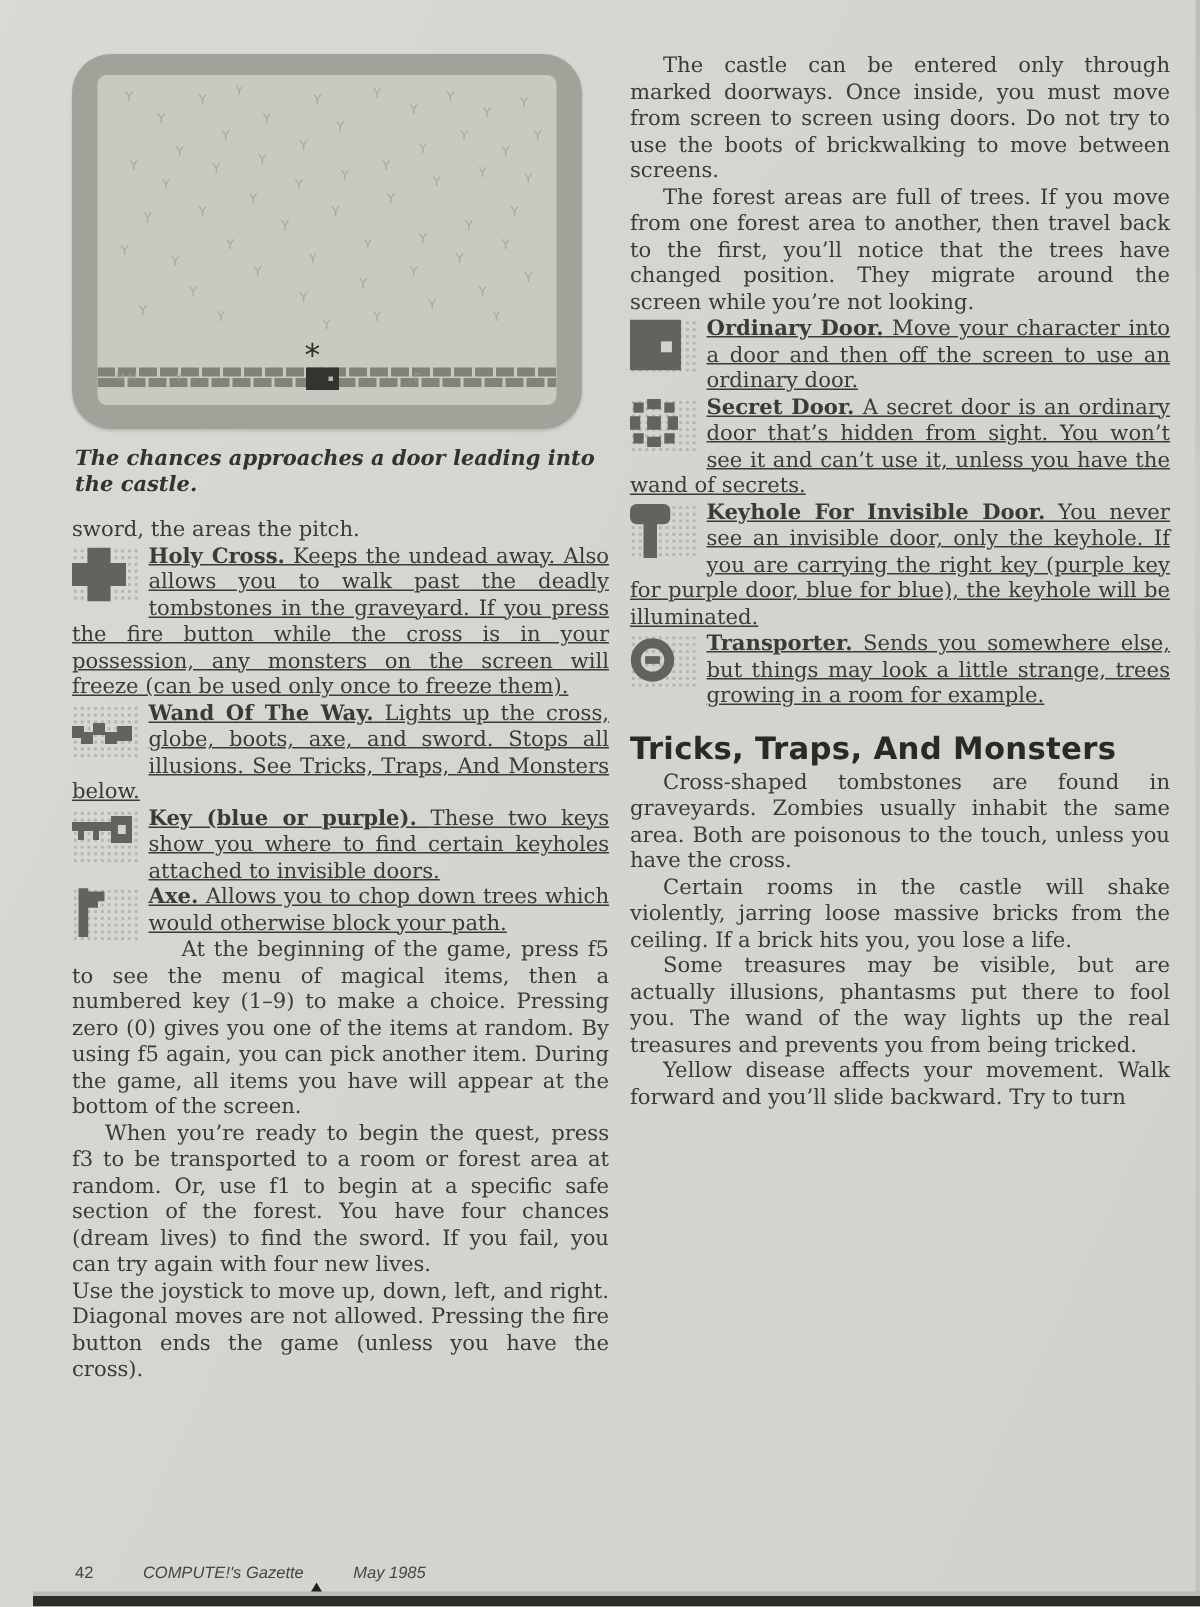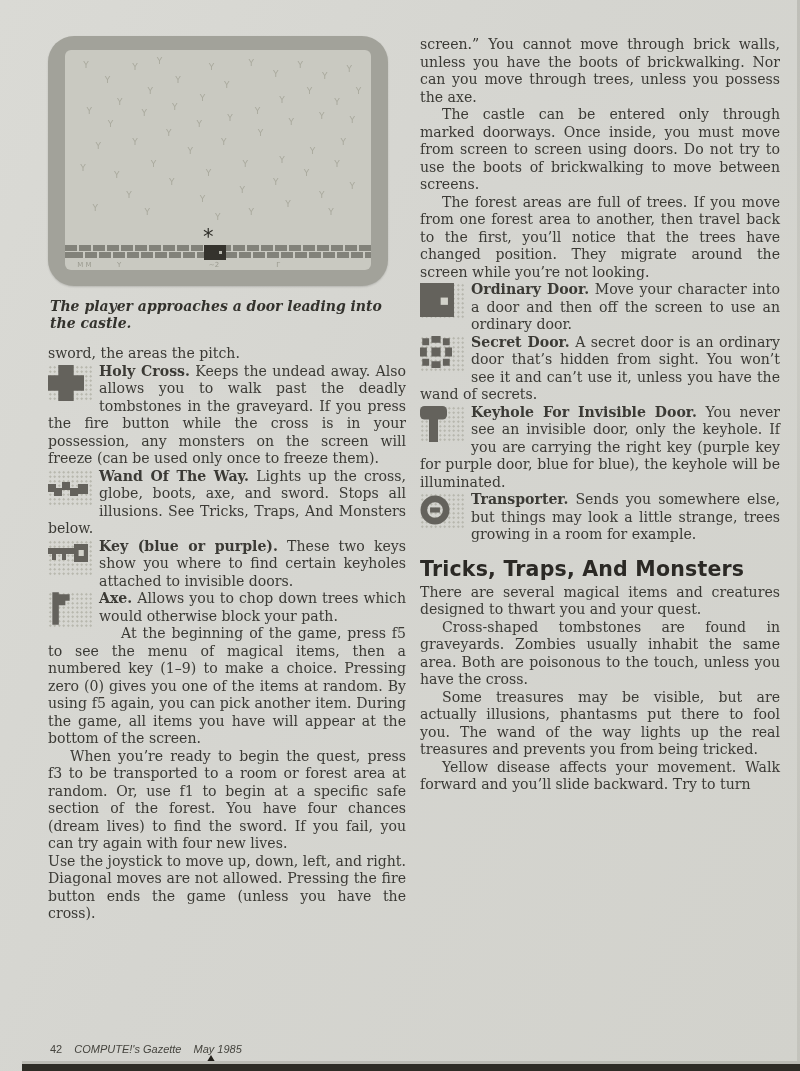--- a/index.html
+++ b/index.html
@@ -58,50 +58,50 @@
   .door {
     position:absolute; left:139px; bottom:10px; width:22px; height:15px;
     background:#35332d; z-index:3;
   }
   .door .knob { position:absolute; right:4px; top:6px; width:3px; height:3px; background:#b9b9b0; }
   .player {
     position:absolute; left:138px; bottom:26px;
     font-family:"DejaVu Sans", sans-serif;
     font-size:21px; line-height:14px; color:#2e2d28; z-index:2;
   }
-  .status { position:absolute; left:0; right:0; bottom:0; height:10px; }
+  .status { position:absolute; left:0; right:0; bottom:13px; height:10px; }
   .status .mark { position:absolute; bottom:1px; font-size:7px; line-height:8px; color:#9b9b90;
     font-family:"DejaVu Sans", sans-serif; }
 
   .caption {
     font-style:italic; font-weight:bold;
     font-size:14px; line-height:17px;
     color:#33322d;
     margin:12px 0 13px 2px;
   }
 
   
-  .icon-item { overflow:visible; }
+  .icon-item { overflow:visible;text-decoration:underline; }
   .pix-icon {
     float:left;
     width:44px; height:37px;
     margin:2px 7px 0 0;
     background-image:radial-gradient(circle,#b5b5ab 0.9px, rgba(0,0,0,0) 1.1px);
     background-size:4.5px 4.5px;
     display:flex; align-items:flex-start; justify-content:flex-start;
   }
   .pix-icon svg { display:block; }
 
   .footer {
     position:absolute; left:50px; bottom:16px;
     font-family:"Liberation Sans", sans-serif;
     font-size:11px; color:#45443e;
     display:flex; gap:12px; align-items:baseline;
   }
-  .footer .mag { font-style:italic; }
+  .footer .mag { font-style:italic;margin-left:21px; }
   .footer .num { font-style:normal; }
 
   .page-bottom-bar {
     position:absolute; left:22px; right:0; bottom:0; height:7px;
     background:#2e2c26;
   }
   .page-bottom-bar .shade {
     position:absolute; left:0; right:0; top:-3px; height:3px; background:#bcbcb5;
   }
   .corner-triangle {
@@ -194,21 +194,21 @@
           <span class="tree" style="left: 83%; top: 64%;">Y</span>
           <span class="tree" style="left: 72%; top: 68%;">Y</span>
           <span class="tree" style="left: 60%; top: 72%;">Y</span>
           <span class="tree" style="left: 26%; top: 72%;">Y</span>
           <span class="tree" style="left: 9%; top: 70%;">Y</span>
           <span class="tree" style="left: 49%; top: 74%;">Y</span>
           <span class="tree" style="left: 86%; top: 72%;">Y</span>
         </div>
     </div>
 
-    <p class="caption">The player approaches a door leading into the castle.</p>
+    <p class="caption">The chances approaches a door leading into the castle.</p>
 
     <p class="body-p">sword, the areas the pitch.</p>
 
     <p class="body-p icon-item">
       <span class="pix-icon">
         <svg viewBox="0 0 14 14" width="36" height="36">
             <path fill="#64625c" d="M4 0h6v4h4v6h-4v4H4v-4H0V4h4z"></path>
           </svg>
       </span>
       <b class="lbl">Holy Cross.</b>
@@ -248,21 +248,20 @@
 
 
     <p class="body-p indent">At the beginning of the game, press f5 to see the menu of magical items, then a numbered key (1–9) to make a choice. Pressing zero (0) gives you one of the items at random. By using f5 again, you can pick another item. During the game, all items you have will appear at the bottom of the screen.</p>
     <p class="body-p indent">When you’re ready to begin the quest, press f3 to be transported to a room or forest area at random. Or, use f1 to begin at a specific safe section of the forest. You have four chances (dream lives) to find the sword. If you fail, you can try again with four new lives.</p>
 
 
     <p class="body-p">Use the joystick to move up, down, left, and right. Diagonal moves are not allowed. Pressing the fire button ends the game (unless you have the cross).</p>
   </div>
 
   <div class="col col-right">
-    <p class="body-p">screen.” You cannot move through brick walls, unless you have the boots of brickwalking. Nor can you move through trees, unless you possess the axe.</p>
     <p class="body-p indent">The castle can be entered only through marked doorways. Once inside, you must move from screen to screen using doors. Do not try to use the boots of brickwalking to move between screens.</p>
     <p class="body-p indent">The forest areas are full of trees. If you move from one forest area to another, then travel back to the first, you’ll notice that the trees have changed position. They migrate around the screen while you’re not looking.</p>
 
     <p class="body-p icon-item">
       <span class="pix-icon">
         <svg viewBox="0 0 14 14" width="34" height="34">
           <rect width="14" height="14" fill="#64625c"></rect>
           <rect x="8.5" y="6" width="3" height="3" fill="#d2d2ca"></rect>
         </svg>
       </span>
@@ -297,22 +296,22 @@
           <circle cx="7" cy="7" r="5.2" fill="none" stroke="#64625c" stroke-width="3.1"></circle>
           <rect x="4.7" y="5.8" width="4.6" height="2.4" fill="#64625c"></rect>
         </svg>
       </span>
       <b class="lbl">Transporter.</b>
       <span>Sends you somewhere else, but things may look a little strange, trees growing in a room for example.</span>
     </p>
 
     <h2 class="head">Tricks, Traps, And Monsters</h2>
 
-    <p class="body-p">There are several magical items and creatures designed to thwart you and your quest.</p>
     <p class="body-p indent">Cross-shaped tombstones are found in graveyards. Zombies usually inhabit the same area. Both are poisonous to the touch, unless you have the cross.</p>
+    <p class="body-p indent">Certain rooms in the castle will shake violently, jarring loose massive bricks from the ceiling. If a brick hits you, you lose a life.</p>
     <p class="body-p indent">Some treasures may be visible, but are actually illusions, phantasms put there to fool you. The wand of the way lights up the real treasures and prevents you from being tricked.</p>
     <p class="body-p indent">Yellow disease affects your movement. Walk forward and you’ll slide backward. Try to turn</p>
   </div>
 
   <div class="footer">
     <span class="num">42</span>
     <span class="mag">COMPUTE!'s Gazette</span>
     <span class="mag">May 1985</span>
   </div>
 

